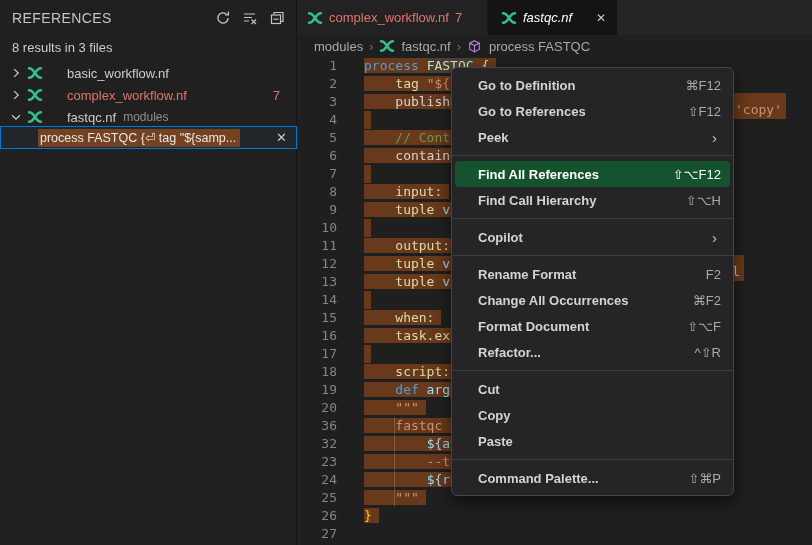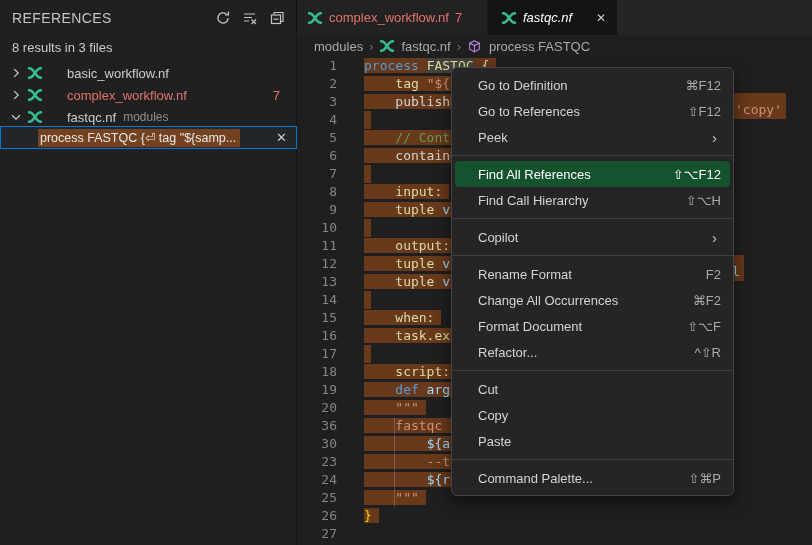--- a/index.html
+++ b/index.html
@@ -60,21 +60,21 @@
   .tk-kw{color:#569cd6} .tk-fn{color:#dcdcaa} .tk-str{color:#ce9178}
   .tk-cm{color:#6a9955} .tk-var{color:#9cdcfe} .tk-txt{color:#d4d4d4} .tk-gold{color:#ffd700}
   .mark { background:#45413a; }
 
   
   .ctx-menu { position:absolute; left:451px; top:67px; width:283px; background:#252527;
               border:1px solid #454545; border-radius:6px; box-shadow:0 6px 16px rgba(0,0,0,.55);
               padding:4px 0; z-index:50; font-size:13px; }
   .mi { height:26px; display:flex; align-items:center; margin:0 3px; padding:0 9px 0 23px;
         border-radius:4px; color:#d4d4d4; cursor:pointer; }
-  .mi .lbl { flex:1; white-space:nowrap; }
+  .mi .lbl { flex:1; white-space:nowrap;font-weight:bold; }
   .mi .sc { color:#ababab; white-space:nowrap; }
   .mi .chev { color:#c5c5c5; font-size:15px; margin-right:4px; }
   .mi.hl-item { background:#14532d; color:#ffffff; }
   .mi.hl-item .sc { color:#ffffff; }
   .msep { height:1px; background:#3f3f41; margin:5px 0; }
   svg { display:block; }
 </style>
 </head>
 <body>
 
@@ -215,21 +215,21 @@
         <div class="line"><span class="lnum">12</span><span class="hl"><span class="tk-fn">    tuple</span><span class="tk-var"> va</span></span><span class="tail hl tk-var" style="left: 433px;">l</span></div>
         <div class="line"><span class="lnum">13</span><span class="hl"><span class="tk-fn">    tuple</span><span class="tk-var"> va</span></span></div>
         <div class="line"><span class="lnum">14</span><span class="stub"></span></div>
         <div class="line"><span class="lnum">15</span><span class="hl"><span class="tk-fn">    when:</span></span></div>
         <div class="line"><span class="lnum">16</span><span class="hl"><span class="tk-fn">    task.ext</span></span></div>
         <div class="line"><span class="lnum">17</span><span class="stub"></span></div>
         <div class="line"><span class="lnum">18</span><span class="hl"><span class="tk-fn">    script:</span></span></div>
         <div class="line"><span class="lnum">19</span><span class="hl"><span class="tk-kw">    def</span><span class="tk-var"> args</span></span></div>
         <div class="line"><span class="lnum">20</span><span class="hl"><span class="tk-str">    """</span></span></div>
         <div class="line"><span class="lnum">36</span><span class="hl"><span class="tk-str">    fastqc \</span></span></div>
-        <div class="line"><span class="lnum">30</span><span class="hl"><span class="tk-str">        </span><span class="tk-var">${ar</span></span></div>
+        <div class="line"><span class="lnum">32</span><span class="hl"><span class="tk-str">        </span><span class="tk-var">${ar</span></span></div>
         <div class="line"><span class="lnum">23</span><span class="hl"><span class="tk-str">        --th</span></span></div>
         <div class="line"><span class="lnum">24</span><span class="hl"><span class="tk-str">        </span><span class="tk-var">${re</span></span></div>
         <div class="line"><span class="lnum">25</span><span class="hl"><span class="tk-str">    """</span></span></div>
         <div class="line"><span class="lnum">26</span><span class="hl"><span class="tk-gold">}</span></span></div>
         <div class="line"><span class="lnum">27</span></div>
         <div class="guide" style="top: 360px; height: 90px;"></div>
       </div>
   </main>
 
   <div class="ctx-menu" id="menu">

